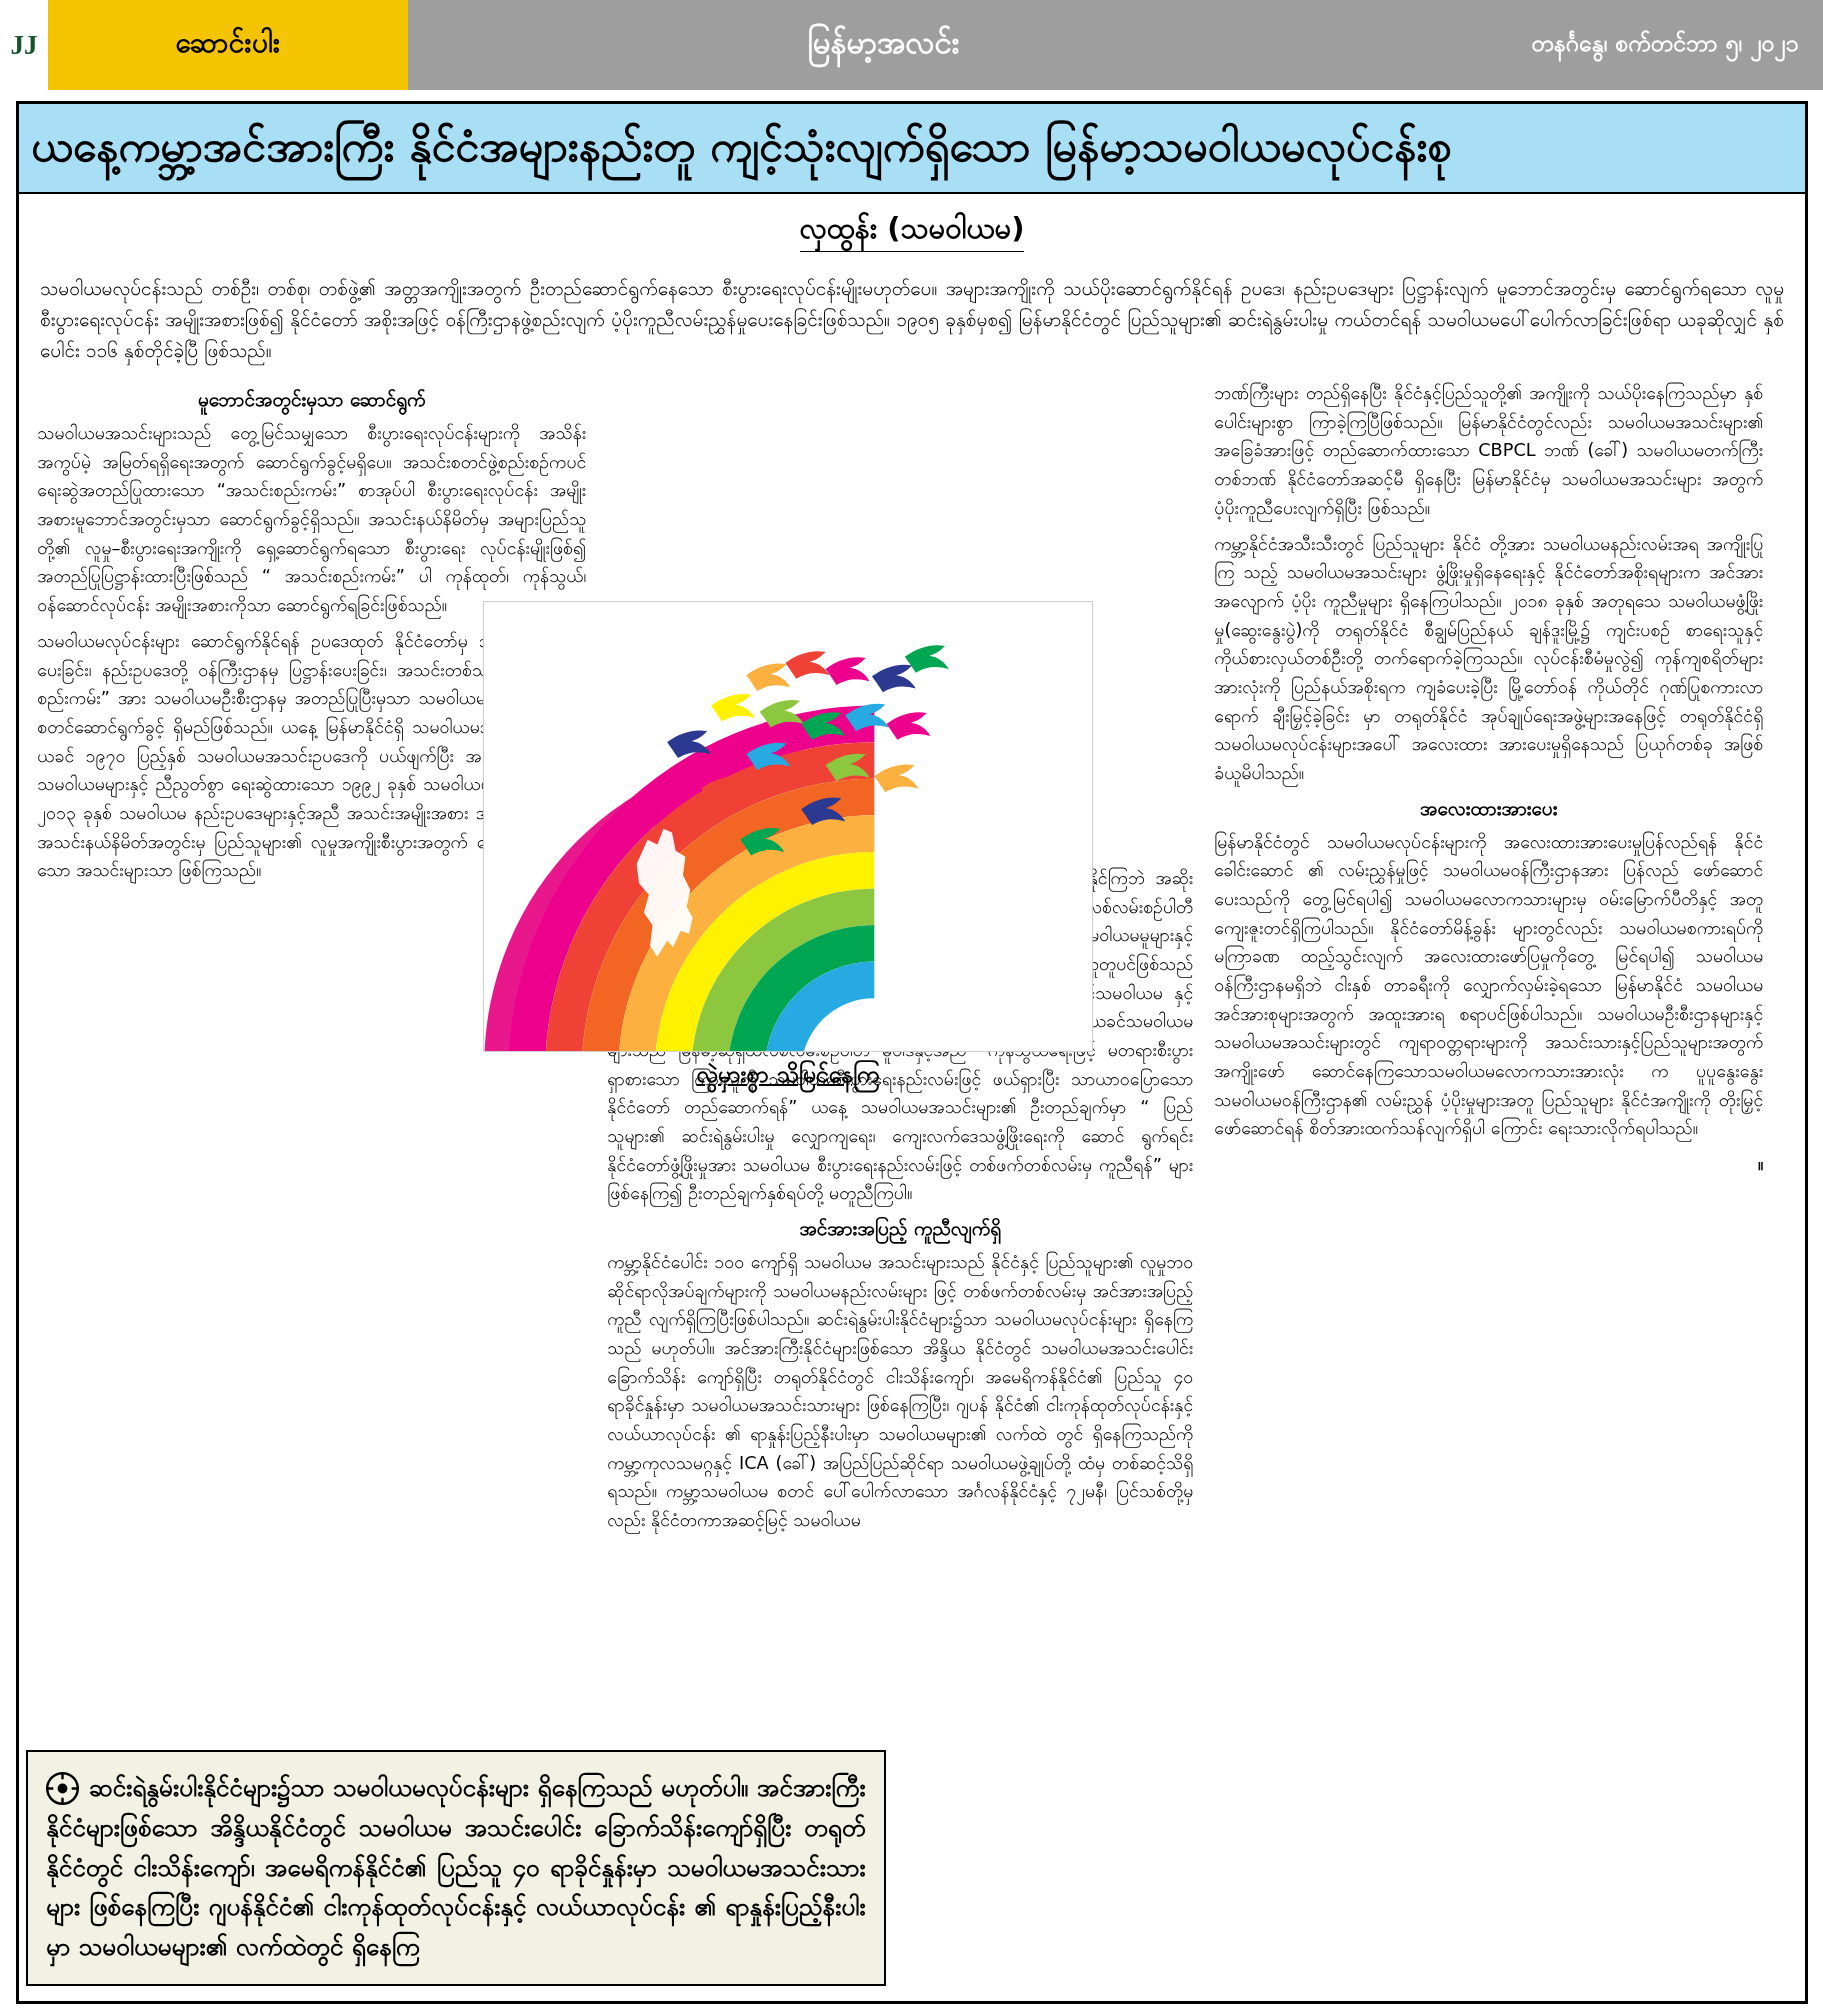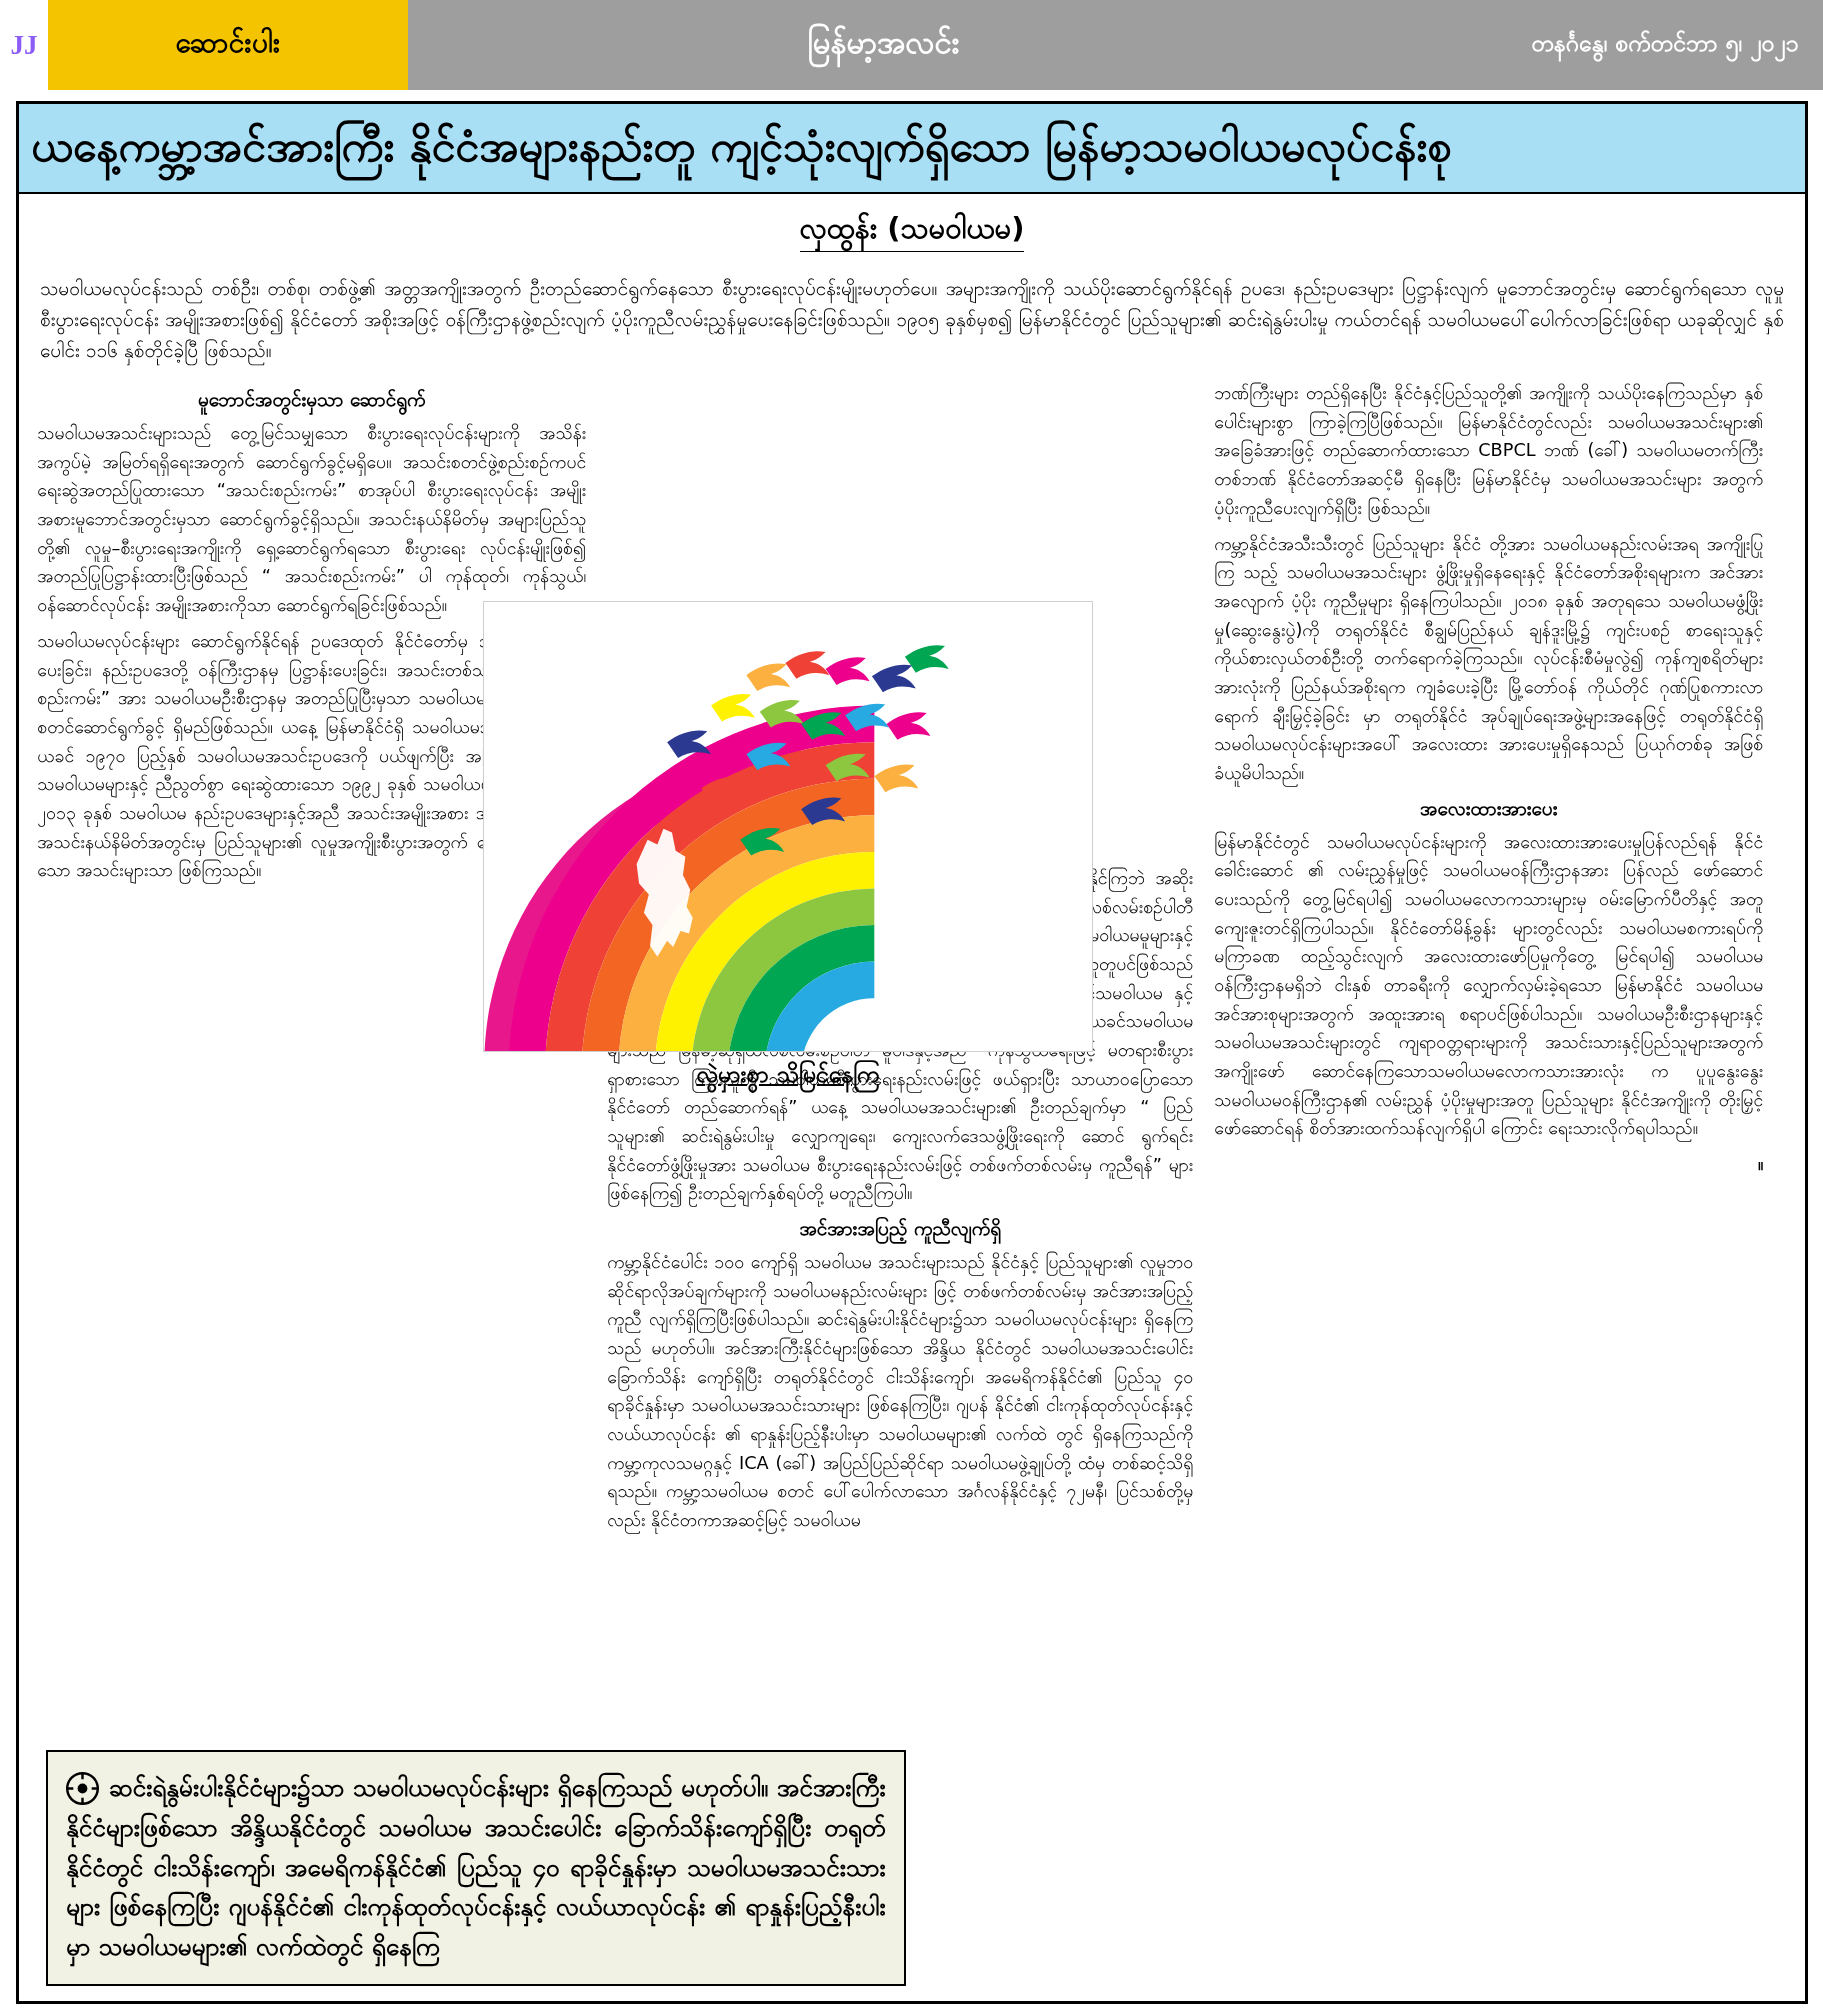--- a/index.html
+++ b/index.html
@@ -21,21 +21,21 @@
     background: #9e9e9e;
   }
   .jj-box {
     width: 48px;
     background: #ffffff;
     display: flex;
     align-items: center;
     justify-content: center;
     font-size: 27px;
     font-weight: bold;
-    color: #8b5cf6;
+    color: #14532d;
     font-family: "Liberation Serif", serif;
   }
   .section-tab {
     width: 360px;
     background: #f5c400;
     display: flex;
     align-items: center;
     justify-content: center;
     font-size: 28px;
     font-weight: bold;
@@ -152,21 +152,21 @@
     text-align: center;
     font-size: 23px;
     font-weight: bold;
     padding-top: 7.3px;
     text-decoration: underline;
   }
 
   
   .highlight {
     position: absolute;
-    left: 27px;
+    left: 7px;
     bottom: 14.6px;
     width: 860px;
     background: #f2f2e4;
     border: 2.4px solid #000;
     padding: 16px 18.3px 18.3px 18.3px;
   }
   .highlight-text {
     font-size: 24.4px;
     font-weight: bold;
     line-height: 1.62;

